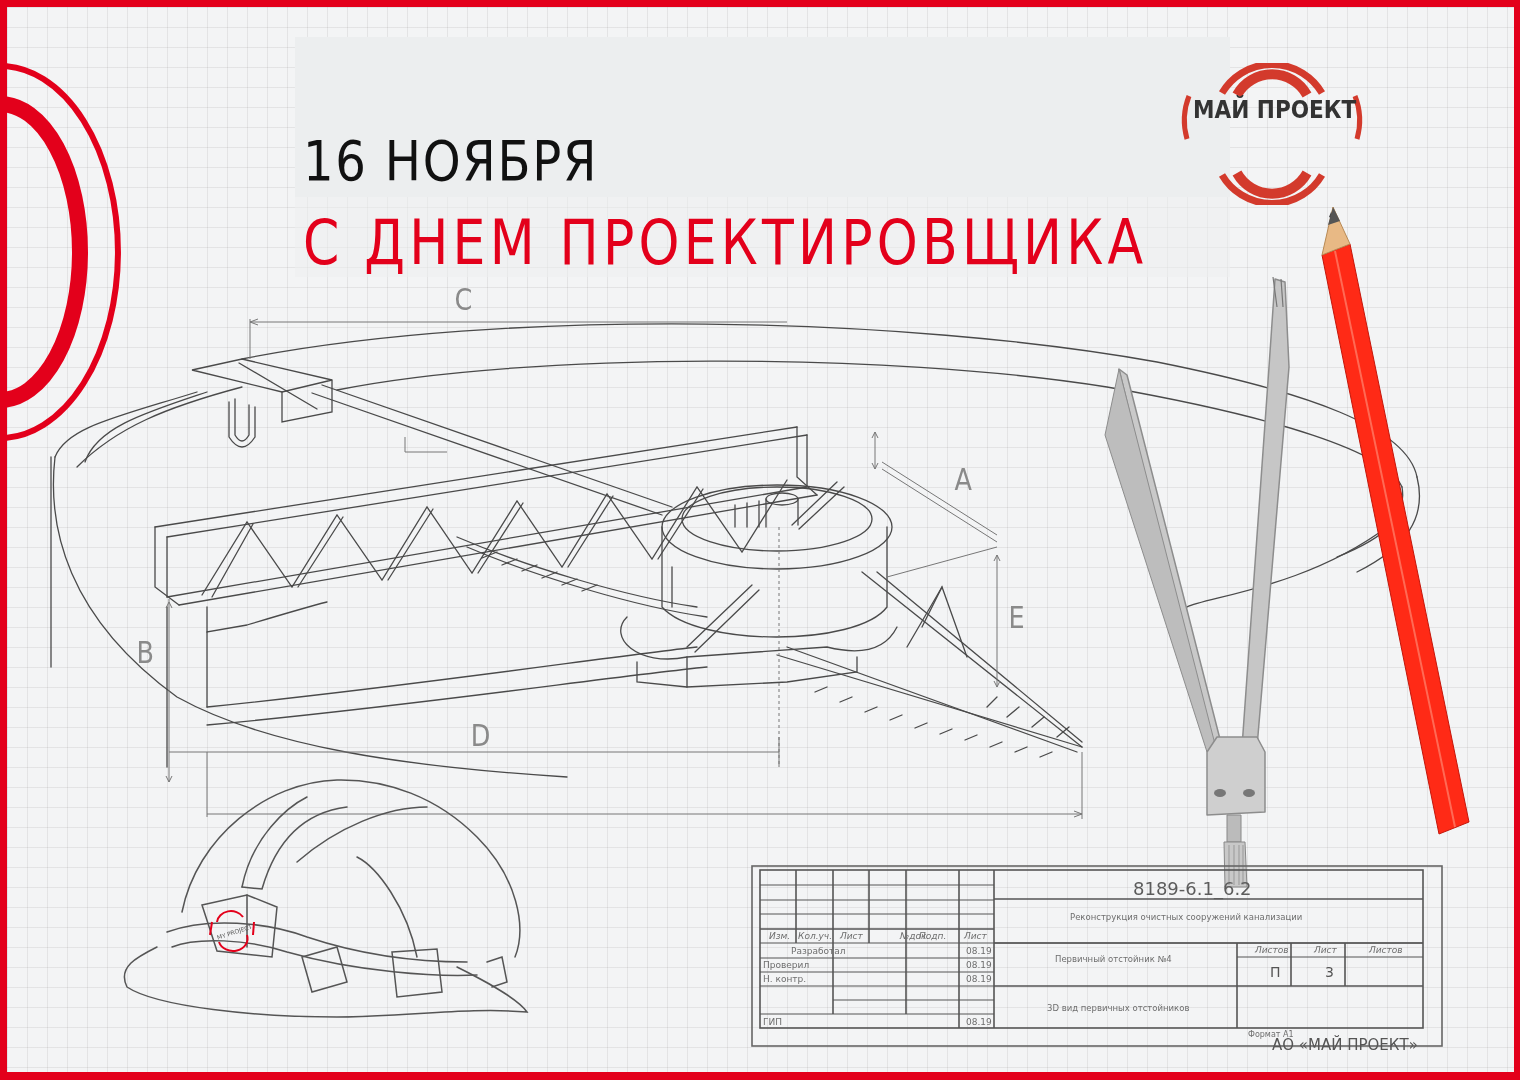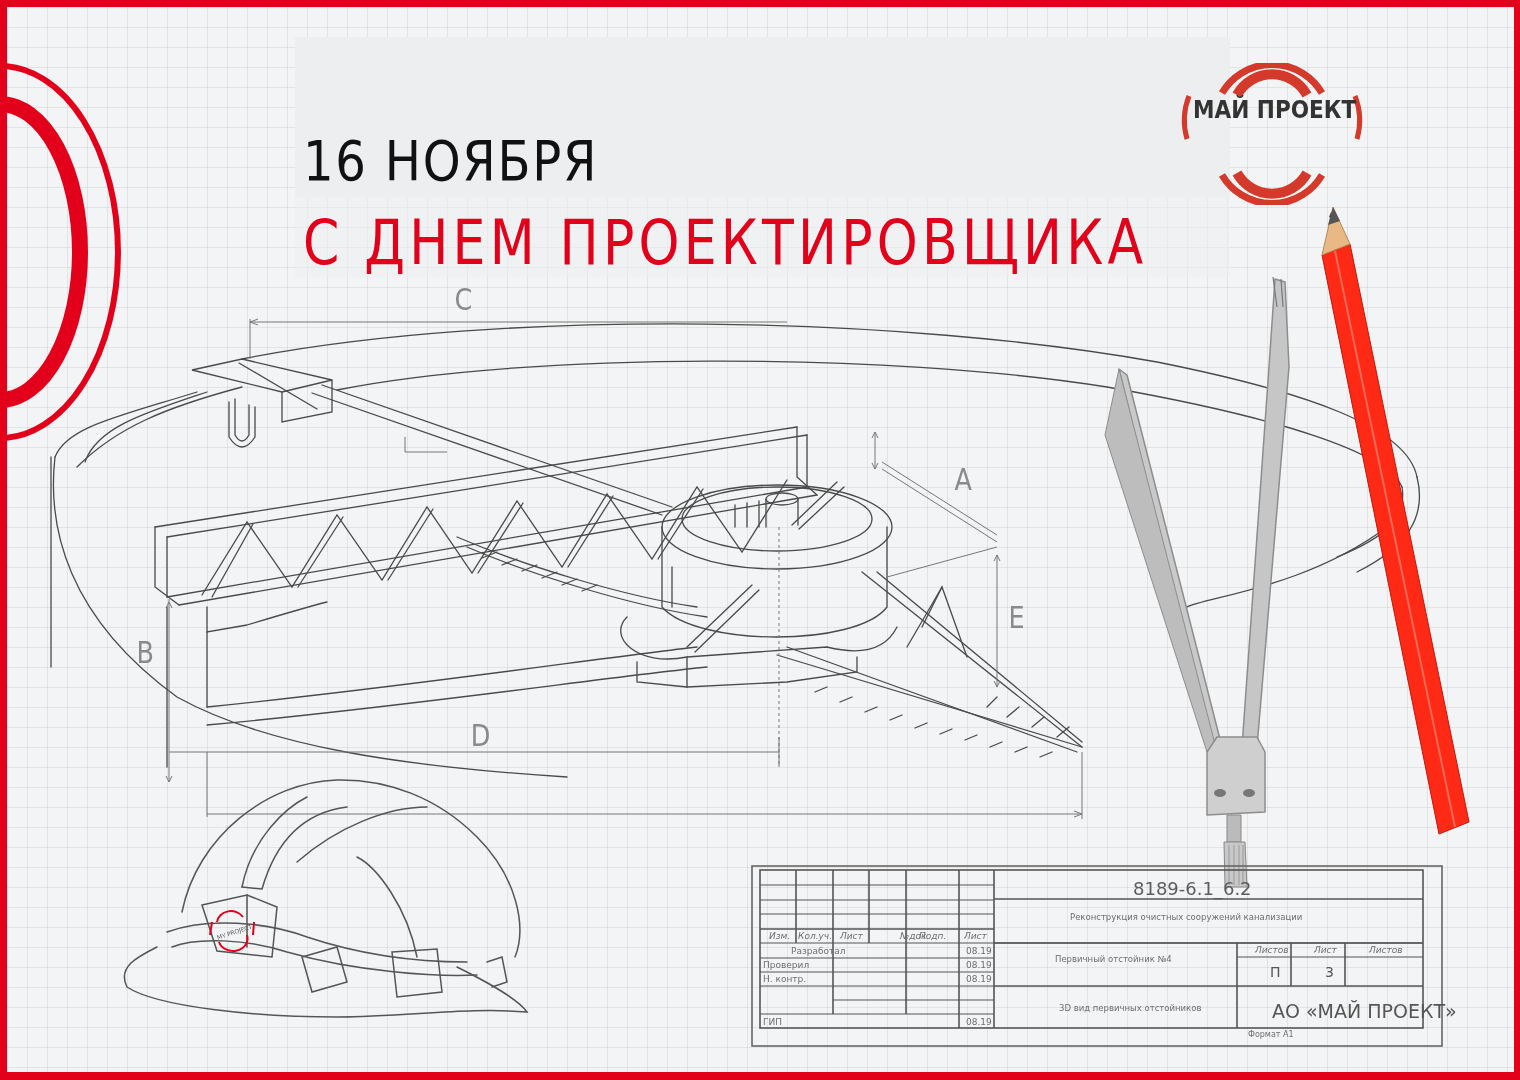--- a/index.html
+++ b/index.html
@@ -53,21 +53,21 @@
   }
   
   .tblock { position: absolute; left: 740px; top: 856px; width: 697px; height: 190px; }
   .tb-text {
     position: absolute; font-family: "DejaVu Sans", sans-serif; color: #6e6e6e;
     font-size: 9px; line-height: 1; white-space: nowrap;
   }
   .tb-italic { font-style: italic; text-align: center; }
   .tb-code { font-size: 18px; color: #5c5c5c; }
   .tb-big { font-size: 14px; color: #555; }
-  .tb-company { font-size: 19px; color: #555; }
+  .tb-company { font-size: 15px; color: #555; margin-top: 36px; }
 </style>
 </head>
 <body>
 
 <div class="card">
 
   <svg style="position:absolute;left:-7px;top:-7px" width="140" height="470" viewBox="0 0 140 470">
     <path d="M0,66 A118,186 0 0 1 0,438" fill="none" stroke="#e3001b" stroke-width="6"></path>
     <path d="M0,104 A80,148 0 0 1 0,400" fill="none" stroke="#e3001b" stroke-width="16"></path>
   </svg>
@@ -277,21 +277,21 @@
   <div class="tb-text" style="left:756px;top:940px;margin-left:28px;">Разработал</div>
   <div class="tb-text" style="left:959px;top:940px;">08.19</div>
   <div class="tb-text" style="left:756px;top:954px;">Проверил</div>
   <div class="tb-text" style="left:959px;top:954px;">08.19</div>
   <div class="tb-text" style="left:756px;top:968px;">Н. контр.</div>
   <div class="tb-text" style="left:959px;top:968px;">08.19</div>
   <div class="tb-text" style="left:756px;top:1011px;">ГИП</div>
   <div class="tb-text" style="left:959px;top:1011px;">08.19</div>
 
   <div class="tb-text" style="left:1048px;top:948px;font-size:8.5px;">Первичный отстойник №4</div>
-  <div class="tb-text" style="left:1040px;top:997px;font-size:8.5px;padding-left:12px;">3D вид первичных отстойников</div>
+  <div class="tb-text" style="left:1040px;top:997px;font-size:8.5px;">3D вид первичных отстойников</div>
 
   <div class="tb-text tb-italic" style="left:1248px;top:939px;">Листов</div>
   <div class="tb-text tb-italic" style="left:1307px;top:939px;">Лист</div>
   <div class="tb-text tb-italic" style="left:1362px;top:939px;">Листов</div>
   <div class="tb-text tb-big" style="left:1263px;top:958px;">П</div>
   <div class="tb-text tb-big" style="left:1318px;top:958px;">3</div>
   <div class="tb-text tb-company" style="left:1265px;top:995px;">АО «МАЙ ПРОЕКТ»</div>
   <div class="tb-text" style="left:1241px;top:1024px;font-size:8px;">Формат А1</div>
 
 </div>

